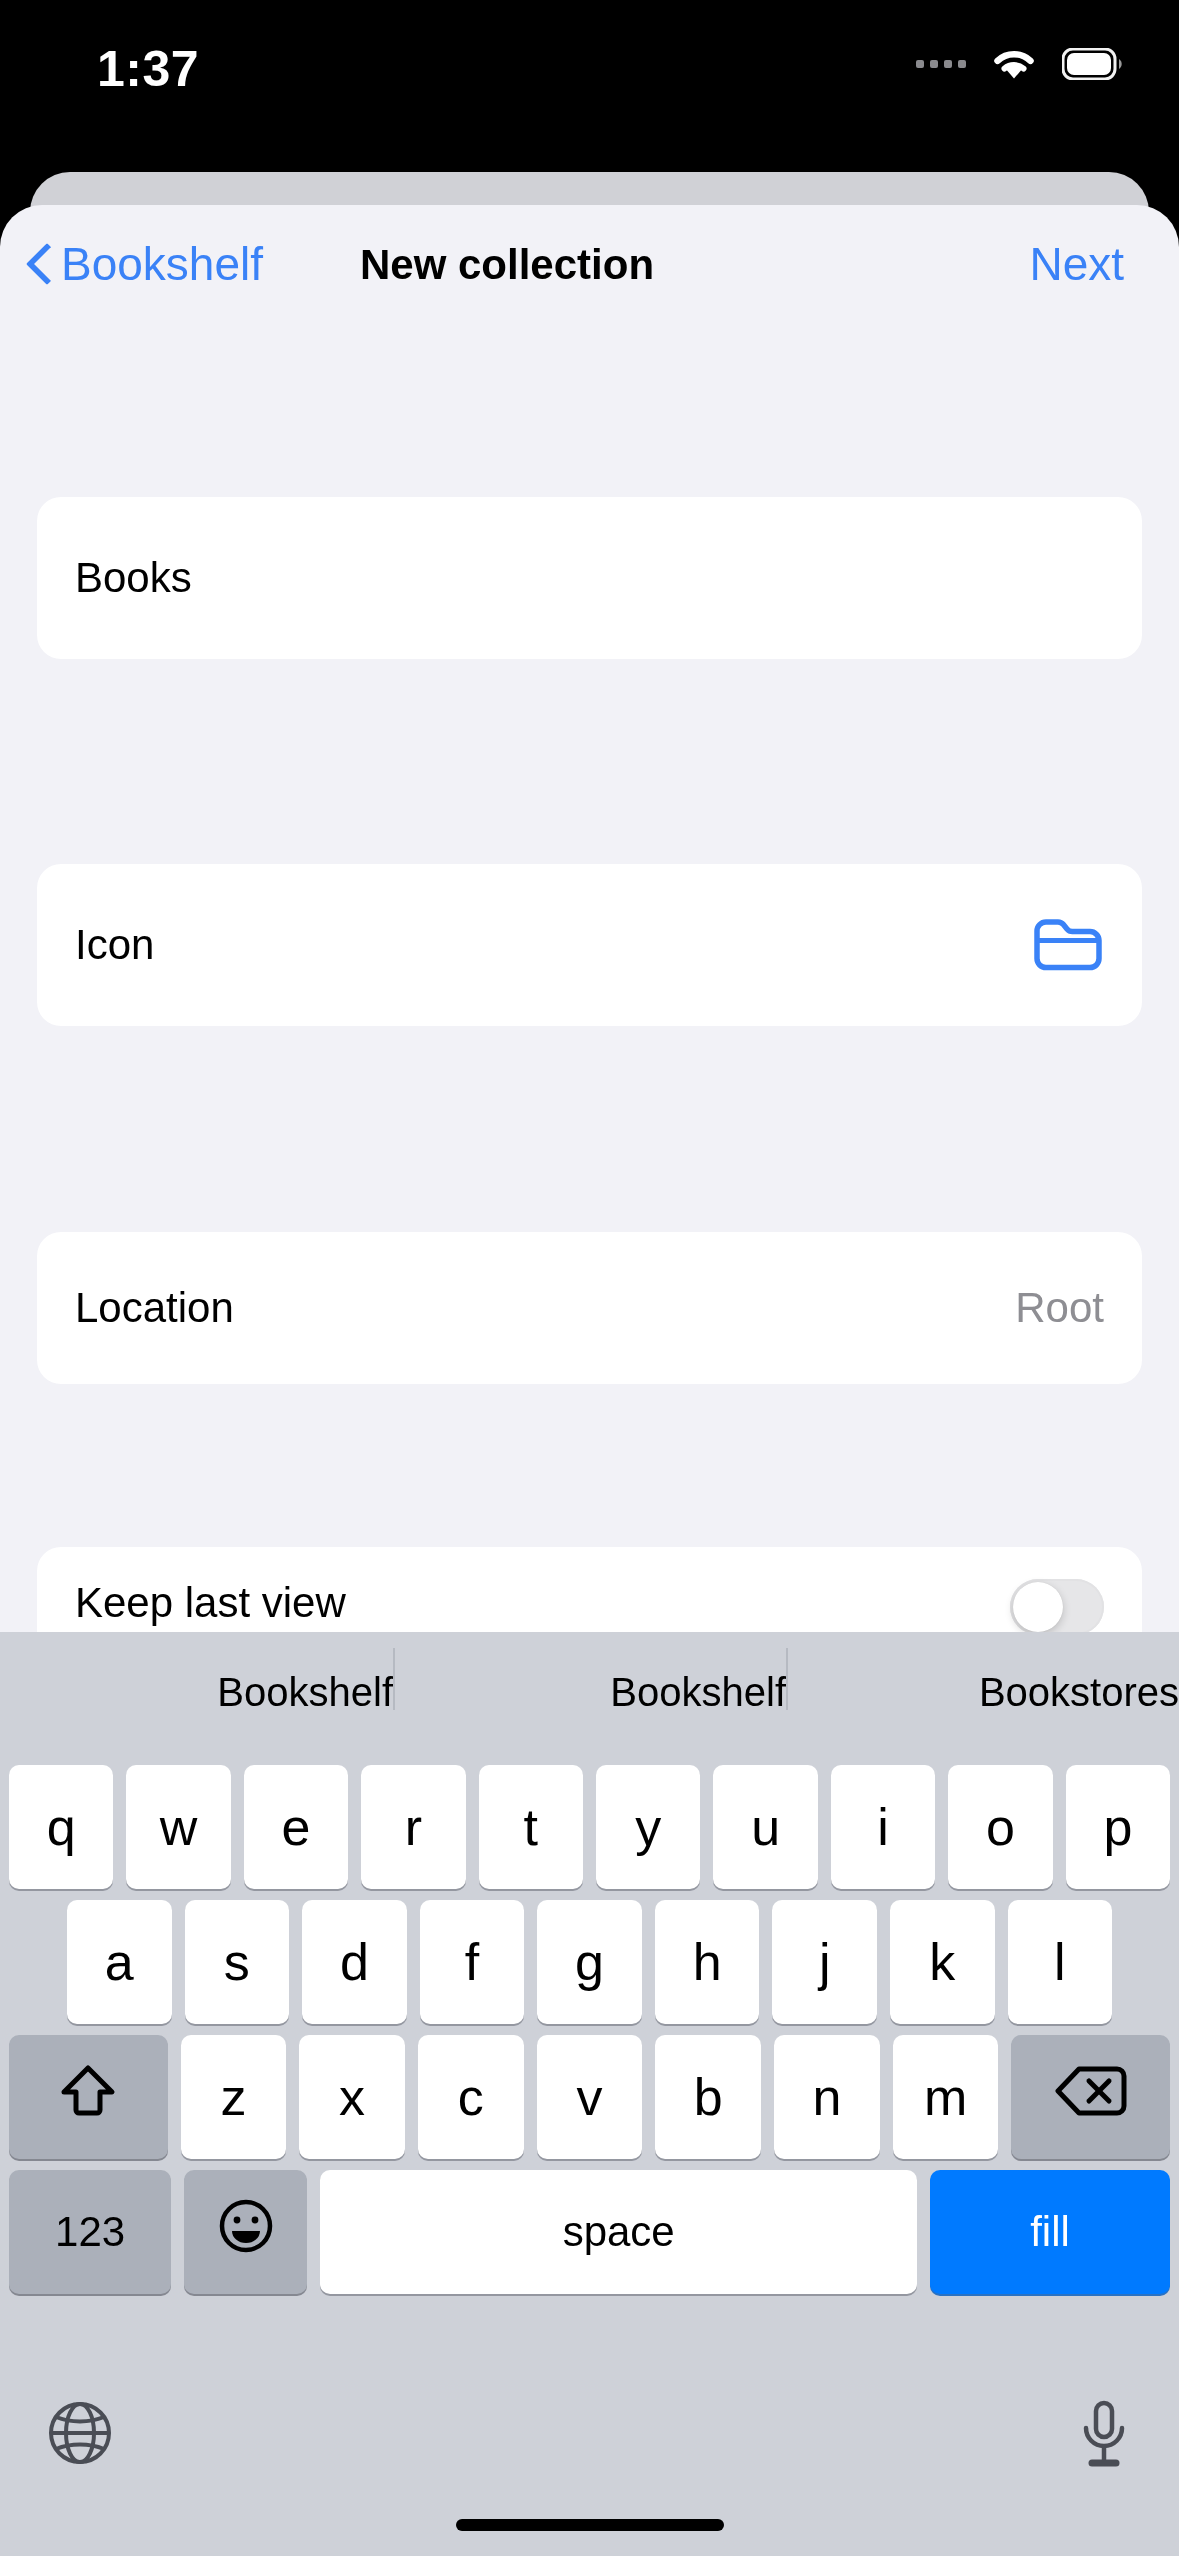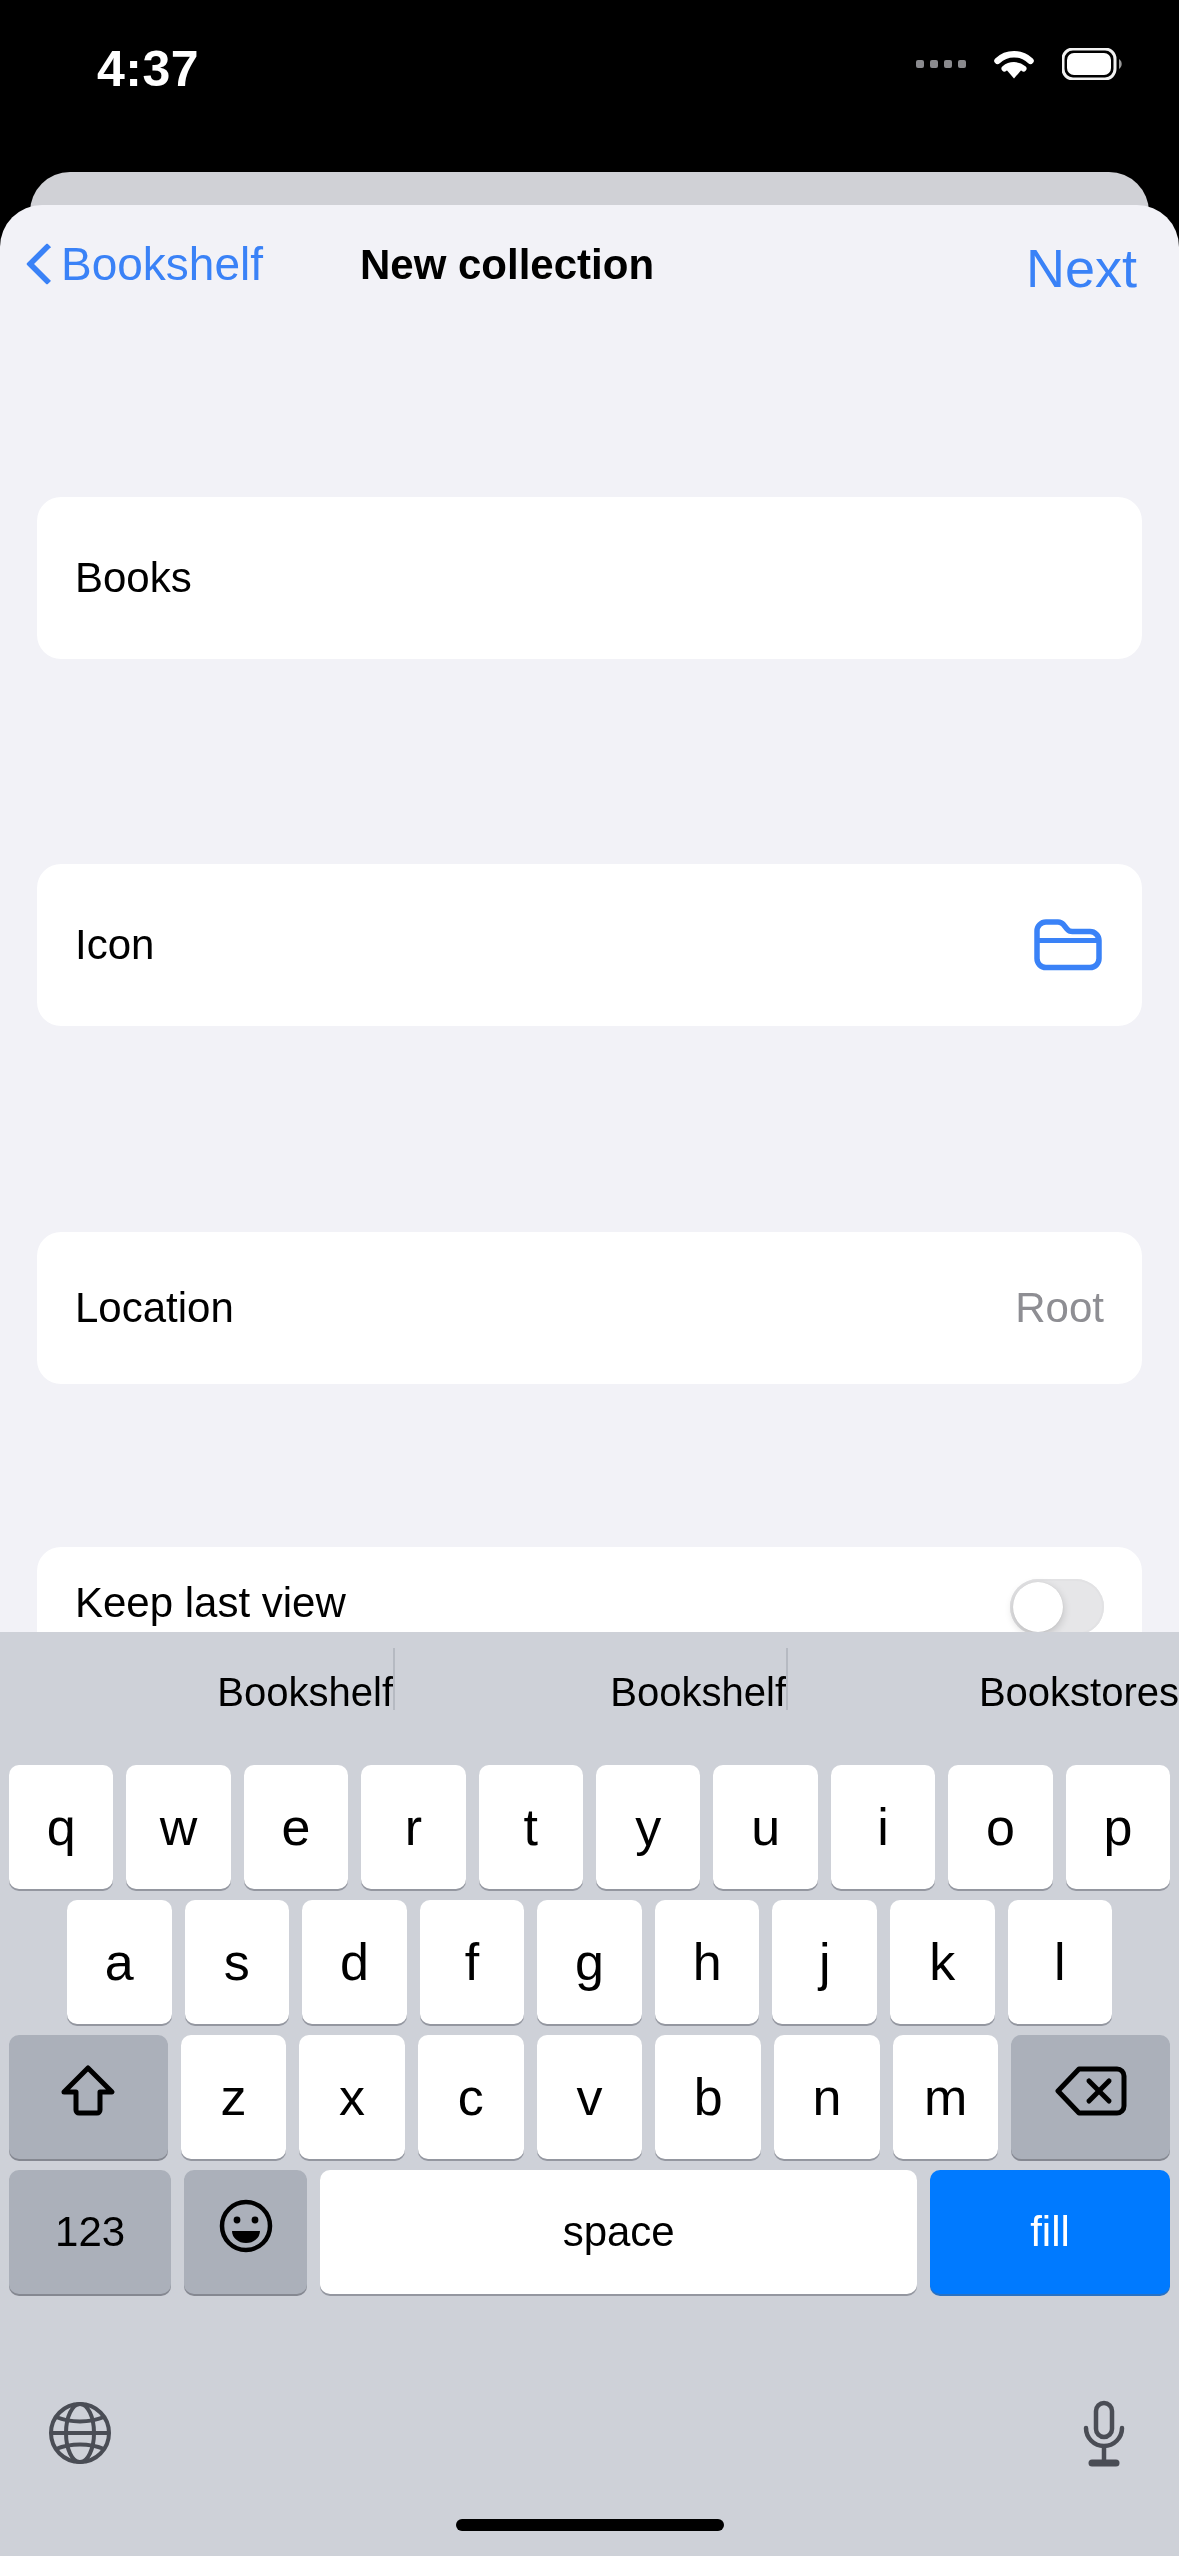--- a/index.html
+++ b/index.html
@@ -54,22 +54,22 @@
   .nav-back .chev::before{
     content:""; position:absolute; left:7px; top:7px;
     width:24px; height:24px; border-left:6px solid #3a82f7; border-bottom:6px solid #3a82f7;
     transform:rotate(45deg); border-radius:2px;
   }
   .nav-title{
     position:absolute; left:0; top:36px; width:1014px; text-align:center;
     font-size:42px; font-weight:700; color:#000;
   }
   .nav-next{
-    position:absolute; right:42px; top:32px;
-    color:#3a82f7; font-size:54px; cursor:pointer;
+    position:absolute; right:55px; top:32px;
+    color:#3a82f7; font-size:46px; cursor:pointer;
   }
 
   
   .card{
     position:absolute; left:37px; width:1105px;
     background:#fff; border-radius:24px;
   }
   .card-name { top:292px;  height:162px; }
   .card-icon { top:659px;  height:162px; }
   .card-loc  { top:1027px; height:152px; }
@@ -153,21 +153,21 @@
 
   .home-ind{
     position:absolute; left:50%; transform:translateX(-50%);
     bottom:25px; width:268px; height:12px; border-radius:6px; background:#000;
   }
 </style>
 </head>
 <body>
 
 <div class="statusbar">
-  <div class="sb-time">4:37</div>
+  <div class="sb-time">1:37</div>
   <div class="sb-right">
     <span class="cell-dots">
       <i></i>
         <i></i>
         <i></i>
         <i></i>
     </span>
     <span class="wifi">
       <svg width="52" height="38" viewBox="0 0 52 38">
         <path d="M26 33.5 L16.5 22.5 a14 14 0 0 1 19 0 Z" fill="#fff"></path>

